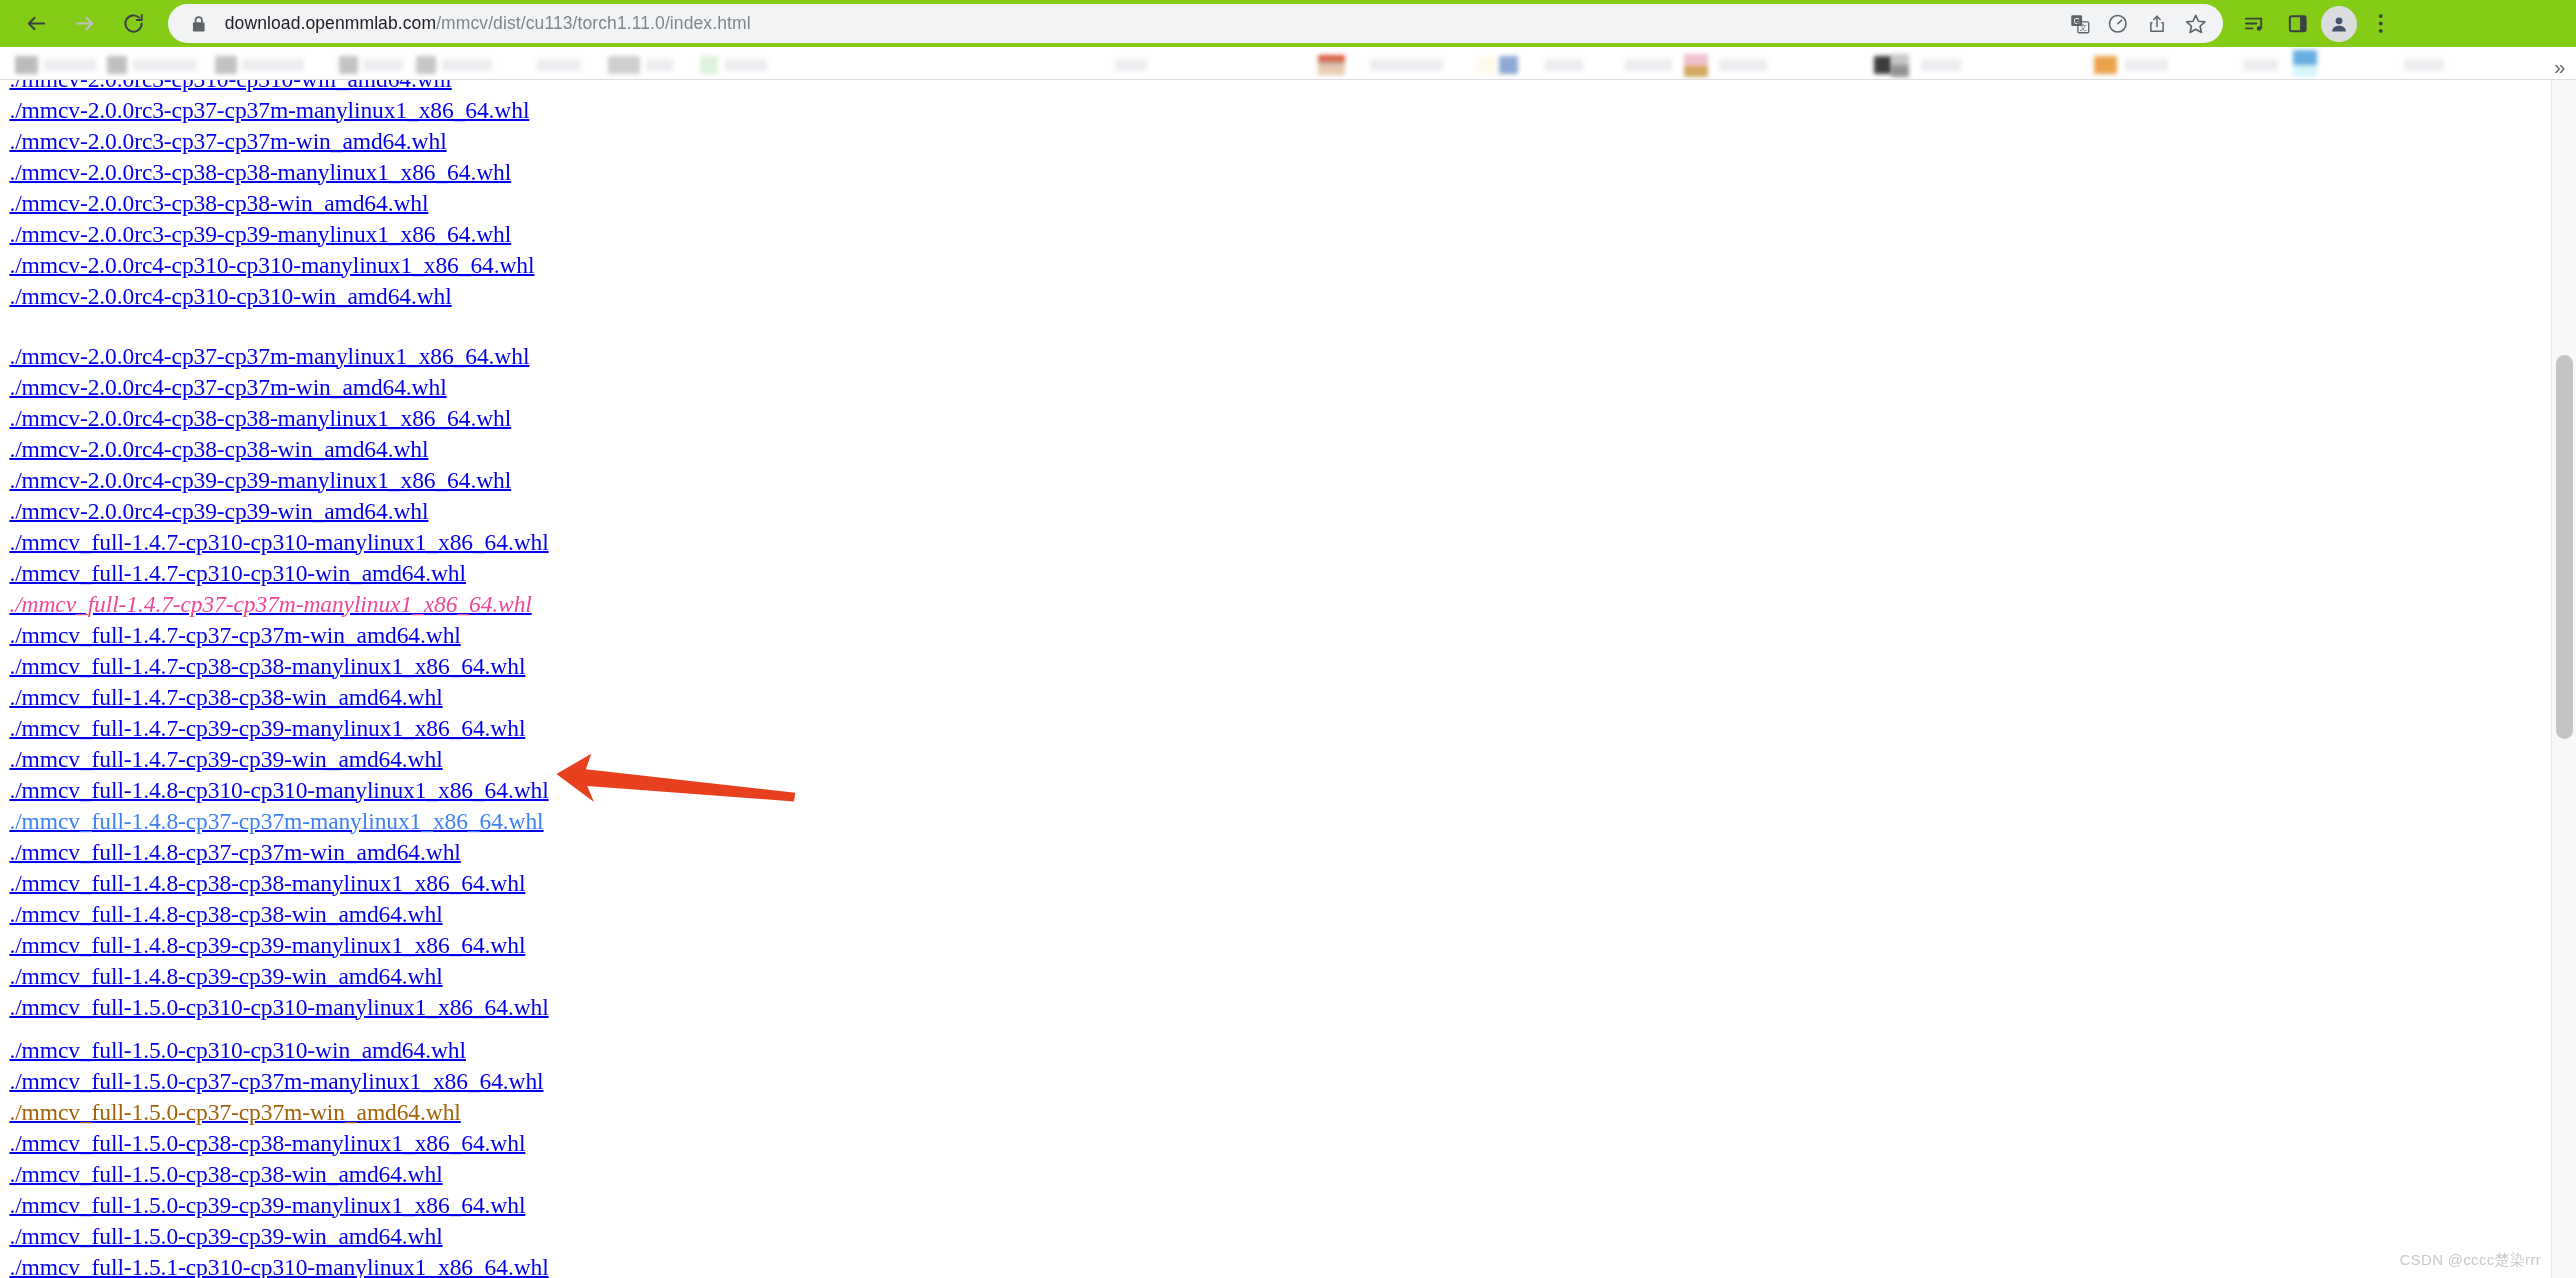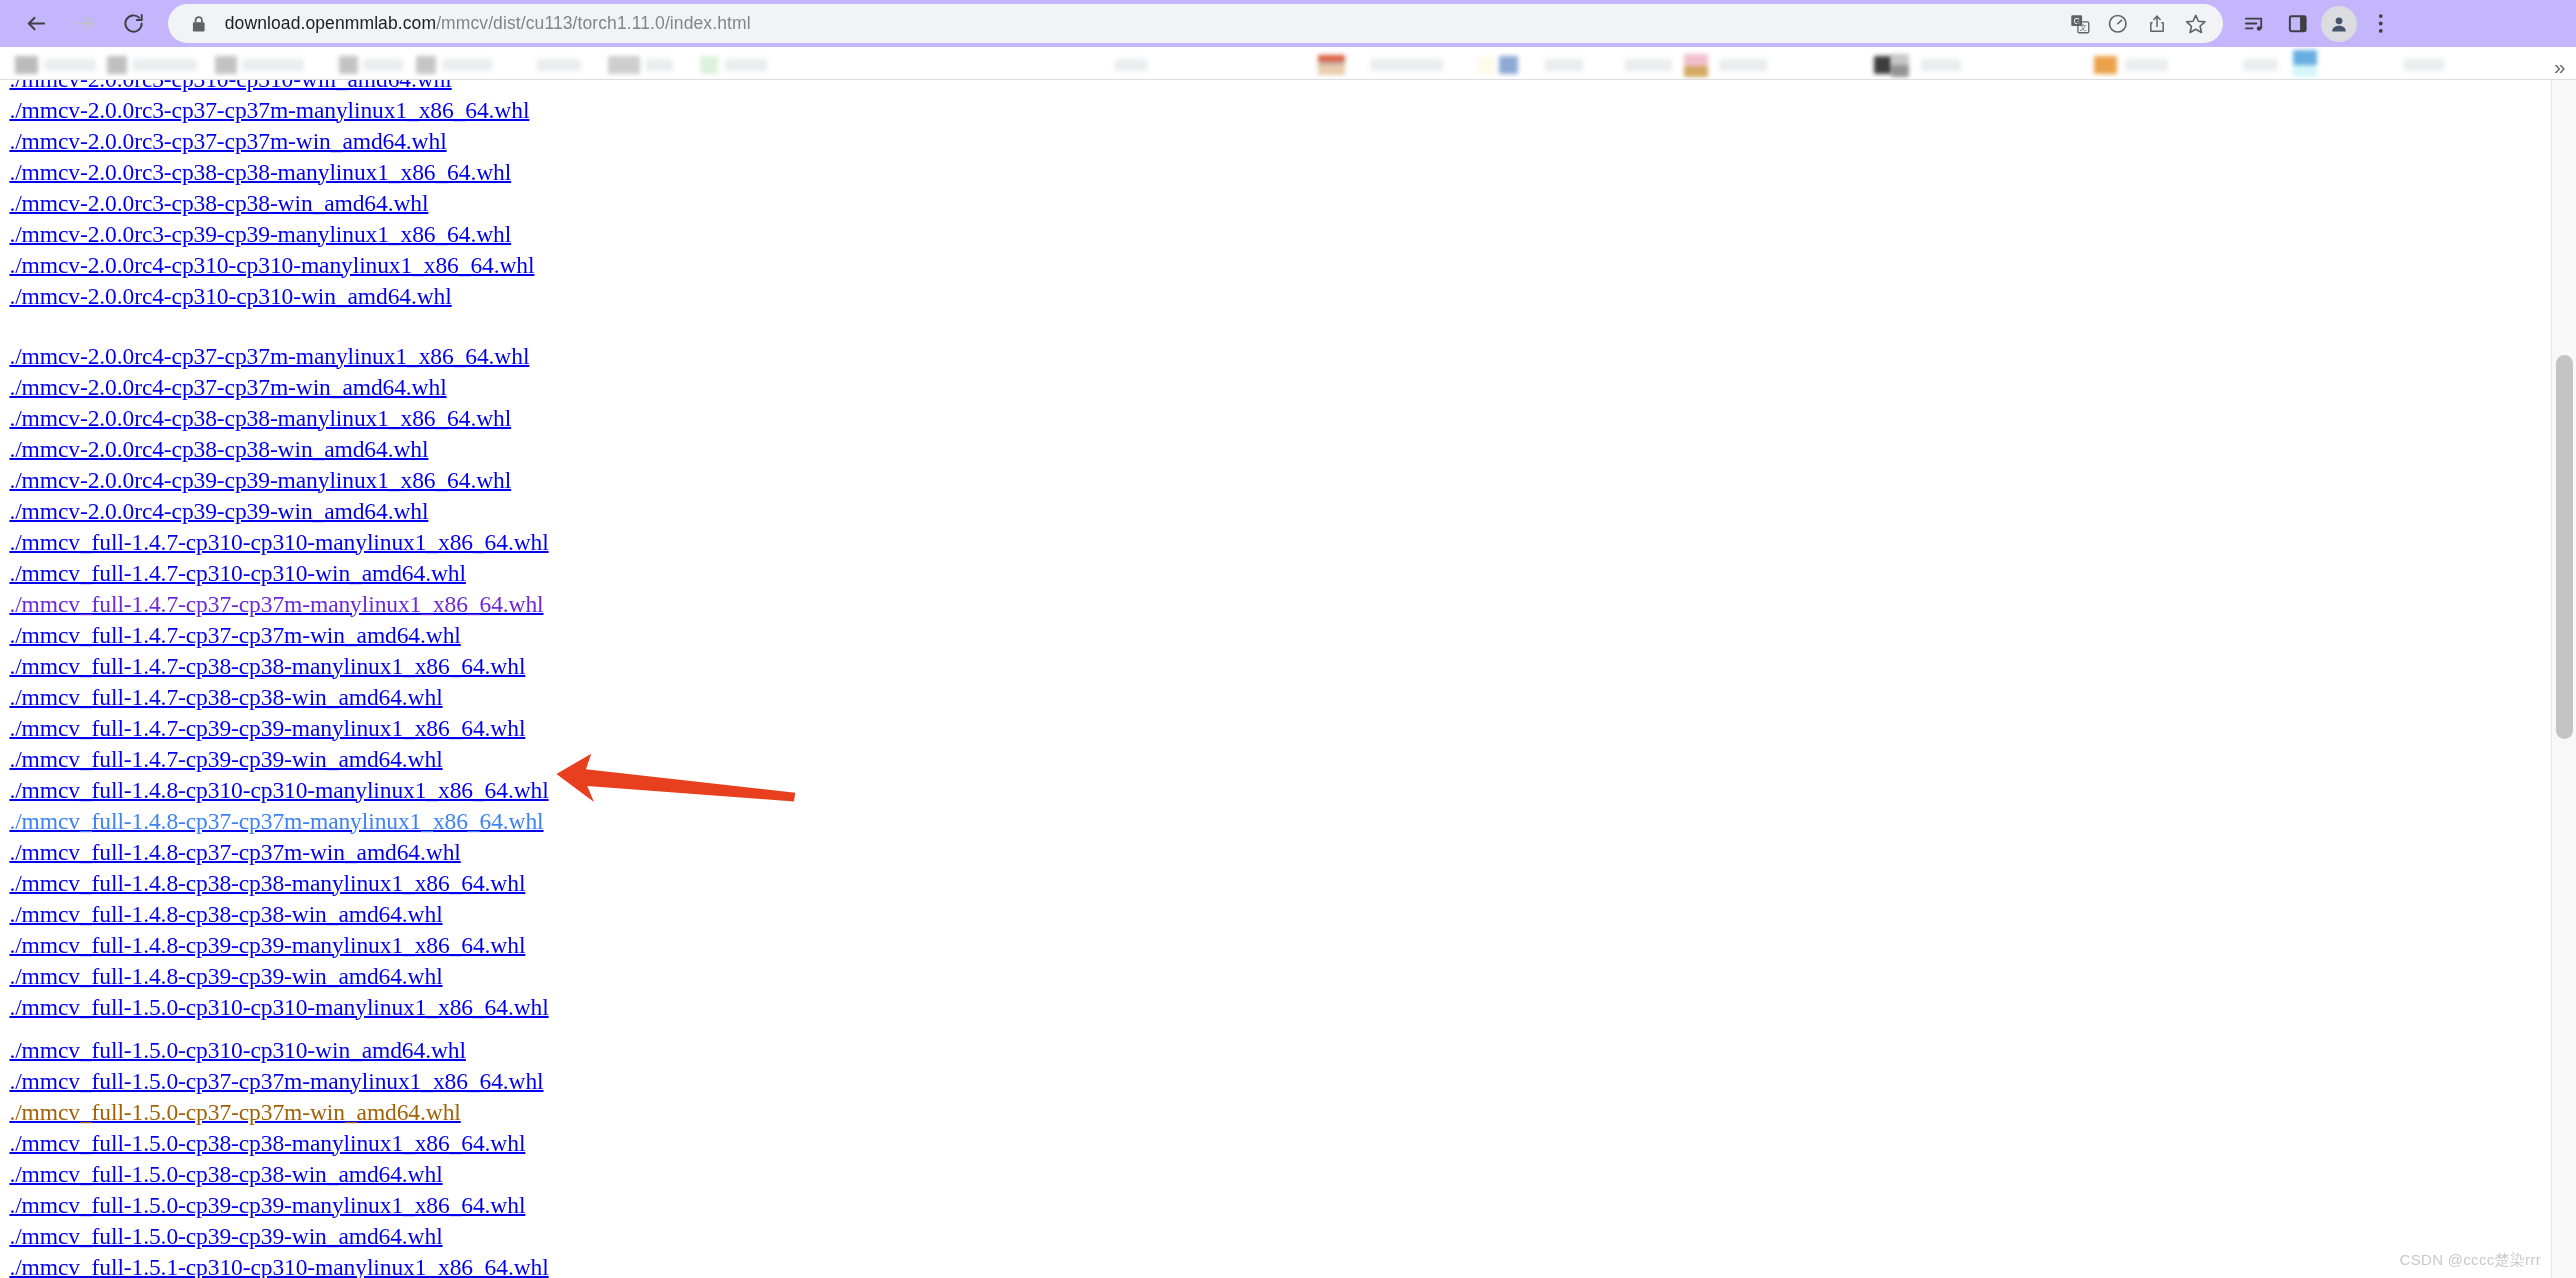--- a/index.html
+++ b/index.html
@@ -25,21 +25,21 @@
     z-index: 30;
   }
 
   .toolbar {
     position: absolute;
     top: 0; left: 0;
     width: 2576px;
     height: 47px;
     display: flex;
     align-items: center;
-    background: #c4b5fd;
+    background: #84cc16;
   }
 
   .nav-btn {
     width: 43px;
     height: 43px;
     margin-left: 5.4px;
     display: flex;
     align-items: center;
     justify-content: center;
     border-radius: 50%;
@@ -391,21 +391,21 @@
       <a class="file-link" href="#" style="color: rgb(0, 0, 238); text-decoration-color: rgb(0, 0, 238);">./mmcv-2.0.0rc4-cp310-cp310-manylinux1_x86_64.whl</a>
       <a class="file-link" href="#" style="color: rgb(0, 0, 238); text-decoration-color: rgb(0, 0, 238);">./mmcv-2.0.0rc4-cp310-cp310-win_amd64.whl</a>
       <a class="file-link" href="#" style="color: rgb(0, 0, 238); text-decoration-color: rgb(0, 0, 238); margin-top: 29px;">./mmcv-2.0.0rc4-cp37-cp37m-manylinux1_x86_64.whl</a>
       <a class="file-link" href="#" style="color: rgb(0, 0, 238); text-decoration-color: rgb(0, 0, 238);">./mmcv-2.0.0rc4-cp37-cp37m-win_amd64.whl</a>
       <a class="file-link" href="#" style="color: rgb(0, 0, 238); text-decoration-color: rgb(0, 0, 238);">./mmcv-2.0.0rc4-cp38-cp38-manylinux1_x86_64.whl</a>
       <a class="file-link" href="#" style="color: rgb(0, 0, 238); text-decoration-color: rgb(0, 0, 238);">./mmcv-2.0.0rc4-cp38-cp38-win_amd64.whl</a>
       <a class="file-link" href="#" style="color: rgb(0, 0, 238); text-decoration-color: rgb(0, 0, 238);">./mmcv-2.0.0rc4-cp39-cp39-manylinux1_x86_64.whl</a>
       <a class="file-link" href="#" style="color: rgb(0, 0, 238); text-decoration-color: rgb(0, 0, 238);">./mmcv-2.0.0rc4-cp39-cp39-win_amd64.whl</a>
       <a class="file-link" href="#" style="color: rgb(0, 0, 238); text-decoration-color: rgb(0, 0, 238);">./mmcv_full-1.4.7-cp310-cp310-manylinux1_x86_64.whl</a>
       <a class="file-link" href="#" style="color: rgb(0, 0, 238); text-decoration-color: rgb(0, 0, 238);">./mmcv_full-1.4.7-cp310-cp310-win_amd64.whl</a>
-      <a class="file-link" href="#" style="color: #6d28d9; text-decoration-color: rgb(0, 0, 238);">./mmcv_full-1.4.7-cp37-cp37m-manylinux1_x86_64.whl</a>
+      <a class="file-link" href="#" style="color: #ec4899; text-decoration-color: rgb(0, 0, 238); font-style: italic;">./mmcv_full-1.4.7-cp37-cp37m-manylinux1_x86_64.whl</a>
       <a class="file-link" href="#" style="color: rgb(0, 0, 238); text-decoration-color: rgb(0, 0, 238);">./mmcv_full-1.4.7-cp37-cp37m-win_amd64.whl</a>
       <a class="file-link" href="#" style="color: rgb(0, 0, 238); text-decoration-color: rgb(0, 0, 238);">./mmcv_full-1.4.7-cp38-cp38-manylinux1_x86_64.whl</a>
       <a class="file-link" href="#" style="color: rgb(0, 0, 238); text-decoration-color: rgb(0, 0, 238);">./mmcv_full-1.4.7-cp38-cp38-win_amd64.whl</a>
       <a class="file-link" href="#" style="color: rgb(0, 0, 238); text-decoration-color: rgb(0, 0, 238);">./mmcv_full-1.4.7-cp39-cp39-manylinux1_x86_64.whl</a>
       <a class="file-link" href="#" style="color: rgb(0, 0, 238); text-decoration-color: rgb(0, 0, 238);">./mmcv_full-1.4.7-cp39-cp39-win_amd64.whl</a>
       <a class="file-link" href="#" style="color: rgb(0, 0, 238); text-decoration-color: rgb(0, 0, 238);">./mmcv_full-1.4.8-cp310-cp310-manylinux1_x86_64.whl</a>
       <a class="file-link" href="#" style="color: #3b82f6; text-decoration-color: rgb(0, 0, 238);">./mmcv_full-1.4.8-cp37-cp37m-manylinux1_x86_64.whl</a>
       <a class="file-link" href="#" style="color: rgb(0, 0, 238); text-decoration-color: rgb(0, 0, 238);">./mmcv_full-1.4.8-cp37-cp37m-win_amd64.whl</a>
       <a class="file-link" href="#" style="color: rgb(0, 0, 238); text-decoration-color: rgb(0, 0, 238);">./mmcv_full-1.4.8-cp38-cp38-manylinux1_x86_64.whl</a>
       <a class="file-link" href="#" style="color: rgb(0, 0, 238); text-decoration-color: rgb(0, 0, 238);">./mmcv_full-1.4.8-cp38-cp38-win_amd64.whl</a>

